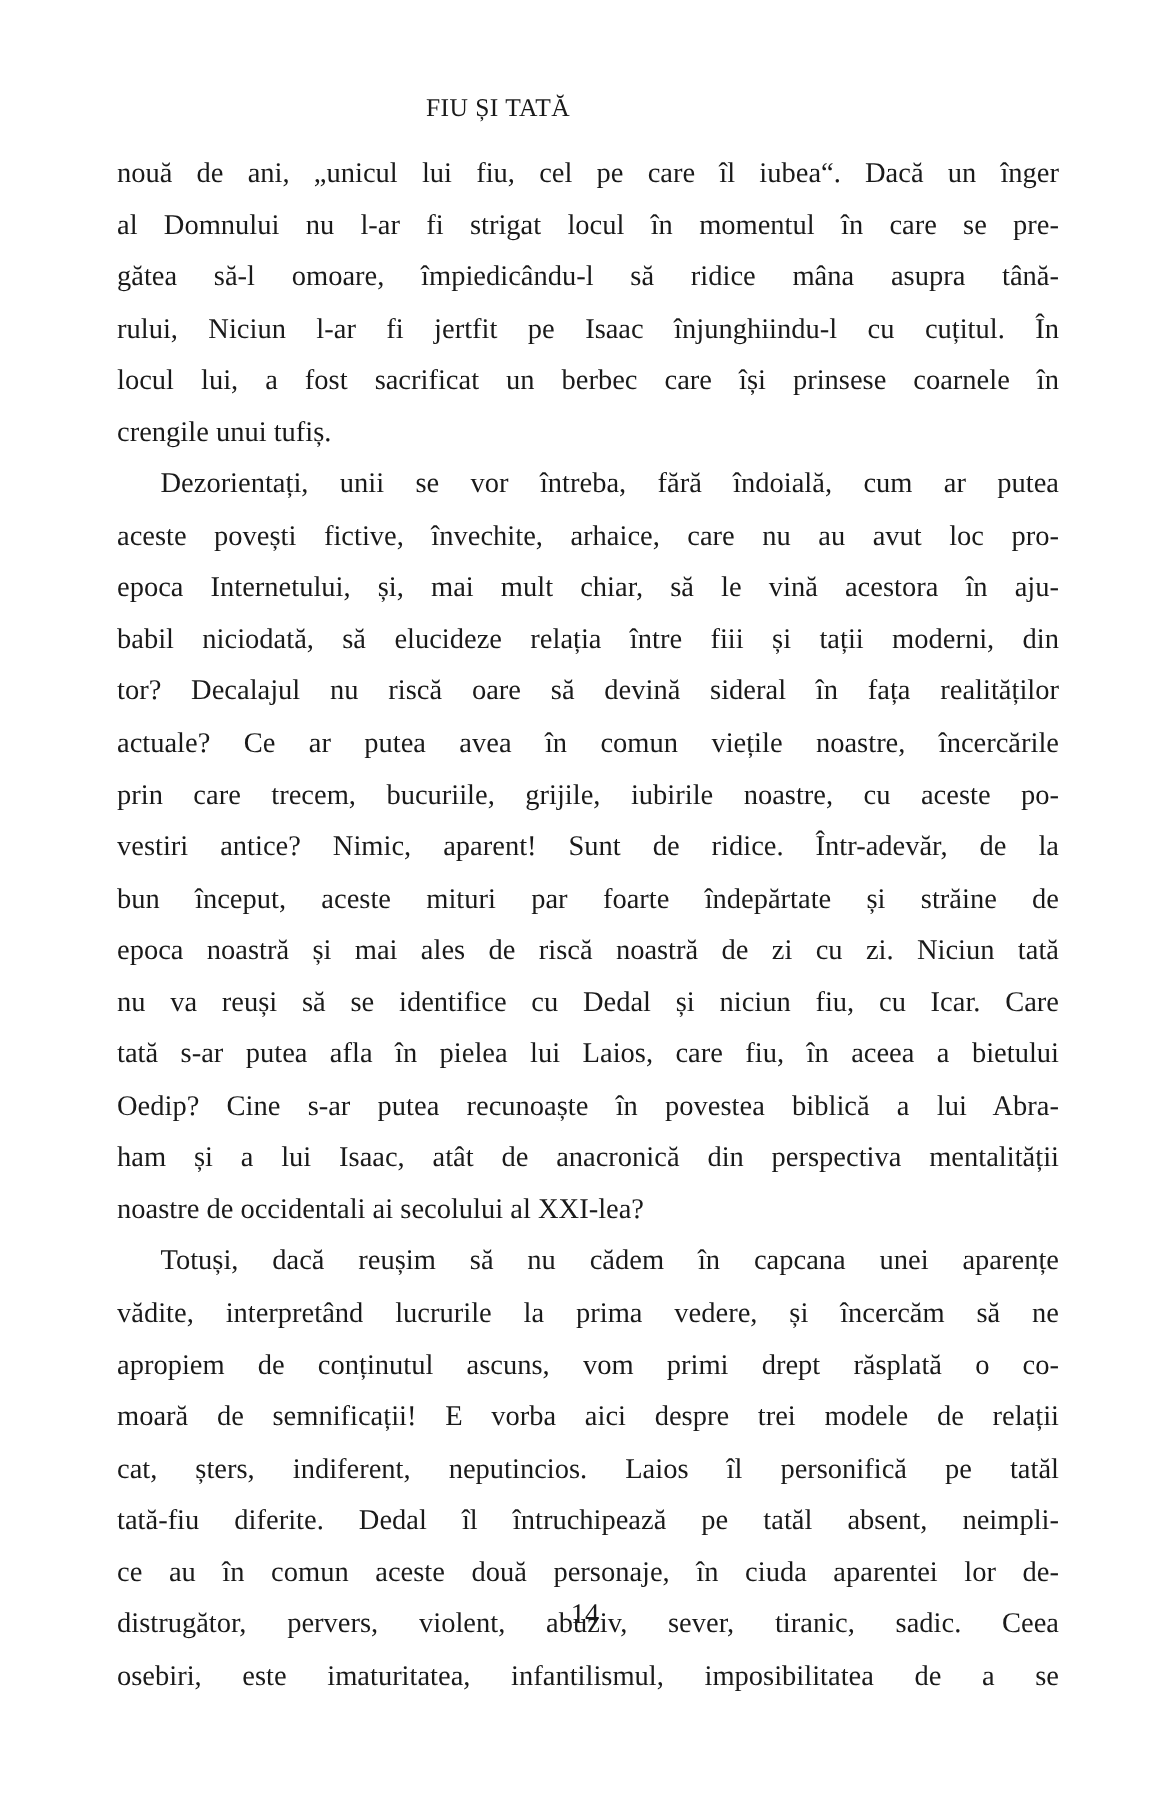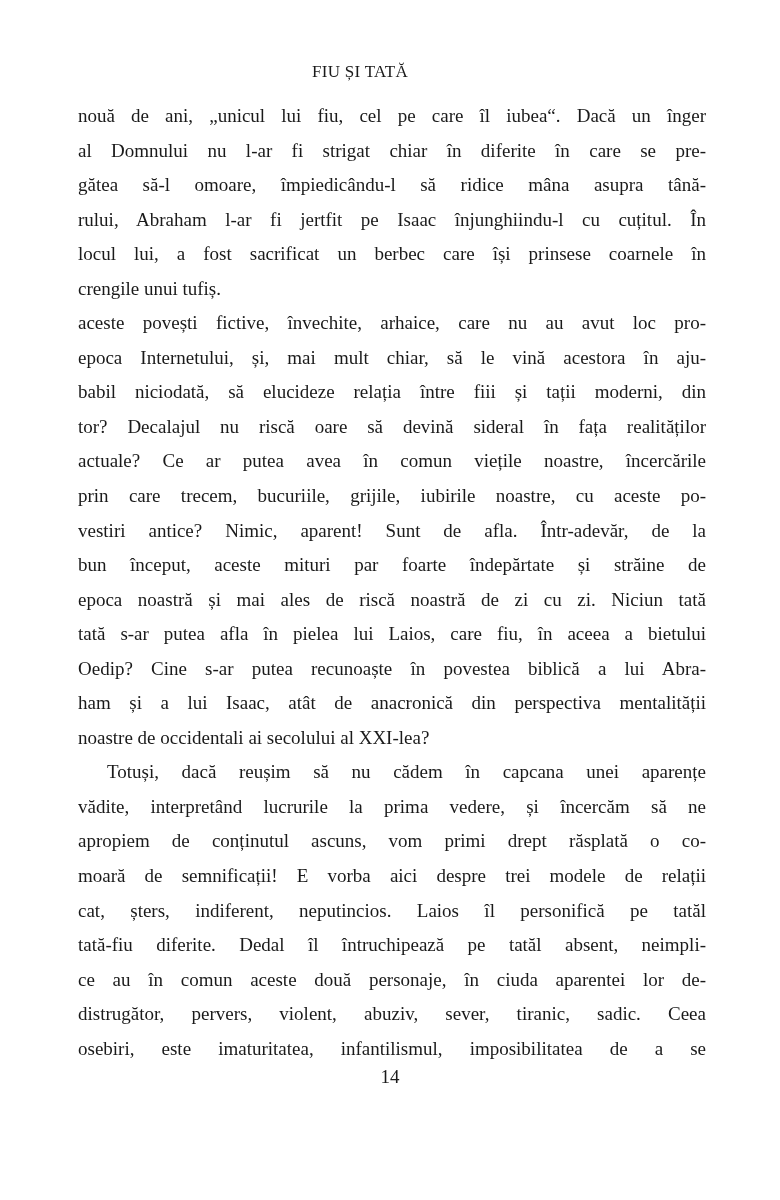--- a/index.html
+++ b/index.html
@@ -1,48 +1,50 @@
 <!DOCTYPE html>
 <html><head>
 <meta charset="utf-8">
 <style>
   html, body { margin: 0; padding: 0; background: #ffffff; }
   body { width: 780px; height: 1200px; position: relative; overflow: hidden;
          font-family: "Liberation Serif", "DejaVu Serif", serif; color: #1a1a1a; }
   .running-head { position: absolute; top: 62px; left: 0; width: 664px; text-align: center;
-                  font-size: 17px; letter-spacing: 0.3px; padding-left: 28px; }
+                  font-size: 17px; letter-spacing: 0.3px; }
   .body-text { position: absolute; top: 99px; left: 78px; width: 628px; }
   .line { display: block; height: 34.55px; line-height: 34.55px; font-size: 19px;
           white-space: nowrap; text-align: justify; text-align-last: justify; }
   .line.last { text-align-last: left; }
   .line.indent { padding-left: 29px; }
   .page-number { position: absolute; top: 1066px; left: 0; width: 780px; text-align: center;
                  font-size: 19px; }
 </style>
 </head>
 <body>
 
 <div class="running-head">FIU ȘI TATĂ</div>
 
 <div class="body-text" id="body-text">
     <span class="line">nouă de ani, „unicul lui fiu, cel pe care îl iubea“. Dacă un înger</span>
-    <span class="line">al Domnului nu l-ar fi strigat chiar în diferite în care se pre-</span>
+    <span class="line">al Domnului nu l-ar fi strigat locul în momentul în care se pre-</span>
     <span class="line">gătea să-l omoare, împiedicându-l să ridice mâna asupra tână-</span>
-    <span class="line">rului, Abraham l-ar fi jertfit pe Isaac înjunghiindu-l cu cuțitul. În</span>
+    <span class="line">rului, Niciun l-ar fi jertfit pe Isaac înjunghiindu-l cu cuțitul. În</span>
     <span class="line">locul lui, a fost sacrificat un berbec care își prinsese coarnele în</span>
     <span class="line last">crengile unui tufiș.</span>
+    <span class="line indent">Dezorientați, unii se vor întreba, fără îndoială, cum ar putea</span>
     <span class="line">aceste povești fictive, învechite, arhaice, care nu au avut loc pro-</span>
     <span class="line">epoca Internetului, și, mai mult chiar, să le vină acestora în aju-</span>
     <span class="line">babil niciodată, să elucideze relația între fiii și tații moderni, din</span>
     <span class="line">tor? Decalajul nu riscă oare să devină sideral în fața realităților</span>
     <span class="line">actuale? Ce ar putea avea în comun viețile noastre, încercările</span>
     <span class="line">prin care trecem, bucuriile, grijile, iubirile noastre, cu aceste po-</span>
-    <span class="line">vestiri antice? Nimic, aparent! Sunt de afla. Într-adevăr, de la</span>
+    <span class="line">vestiri antice? Nimic, aparent! Sunt de ridice. Într-adevăr, de la</span>
     <span class="line">bun început, aceste mituri par foarte îndepărtate și străine de</span>
     <span class="line">epoca noastră și mai ales de riscă noastră de zi cu zi. Niciun tată</span>
+    <span class="line">nu va reuși să se identifice cu Dedal și niciun fiu, cu Icar. Care</span>
     <span class="line">tată s-ar putea afla în pielea lui Laios, care fiu, în aceea a bietului</span>
     <span class="line">Oedip? Cine s-ar putea recunoaște în povestea biblică a lui Abra-</span>
     <span class="line">ham și a lui Isaac, atât de anacronică din perspectiva mentalității</span>
     <span class="line last">noastre de occidentali ai secolului al XXI-lea?</span>
     <span class="line indent">Totuși, dacă reușim să nu cădem în capcana unei aparențe</span>
     <span class="line">vădite, interpretând lucrurile la prima vedere, și încercăm să ne</span>
     <span class="line">apropiem de conținutul ascuns, vom primi drept răsplată o co-</span>
     <span class="line">moară de semnificații! E vorba aici despre trei modele de relații</span>
     <span class="line">cat, șters, indiferent, neputincios. Laios îl personifică pe tatăl</span>
     <span class="line">tată-fiu diferite. Dedal îl întruchipează pe tatăl absent, neimpli-</span>

